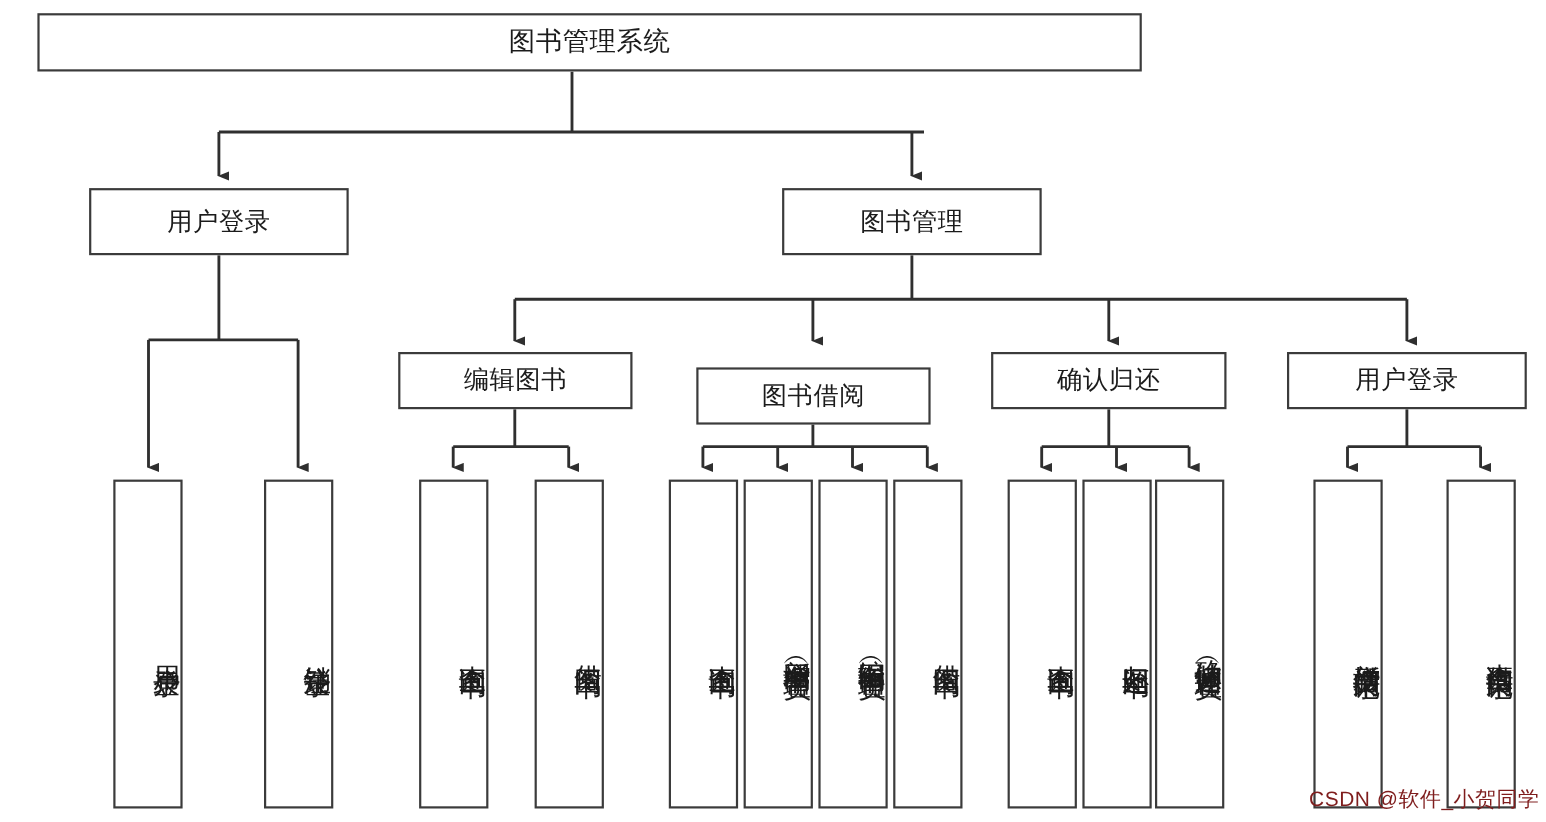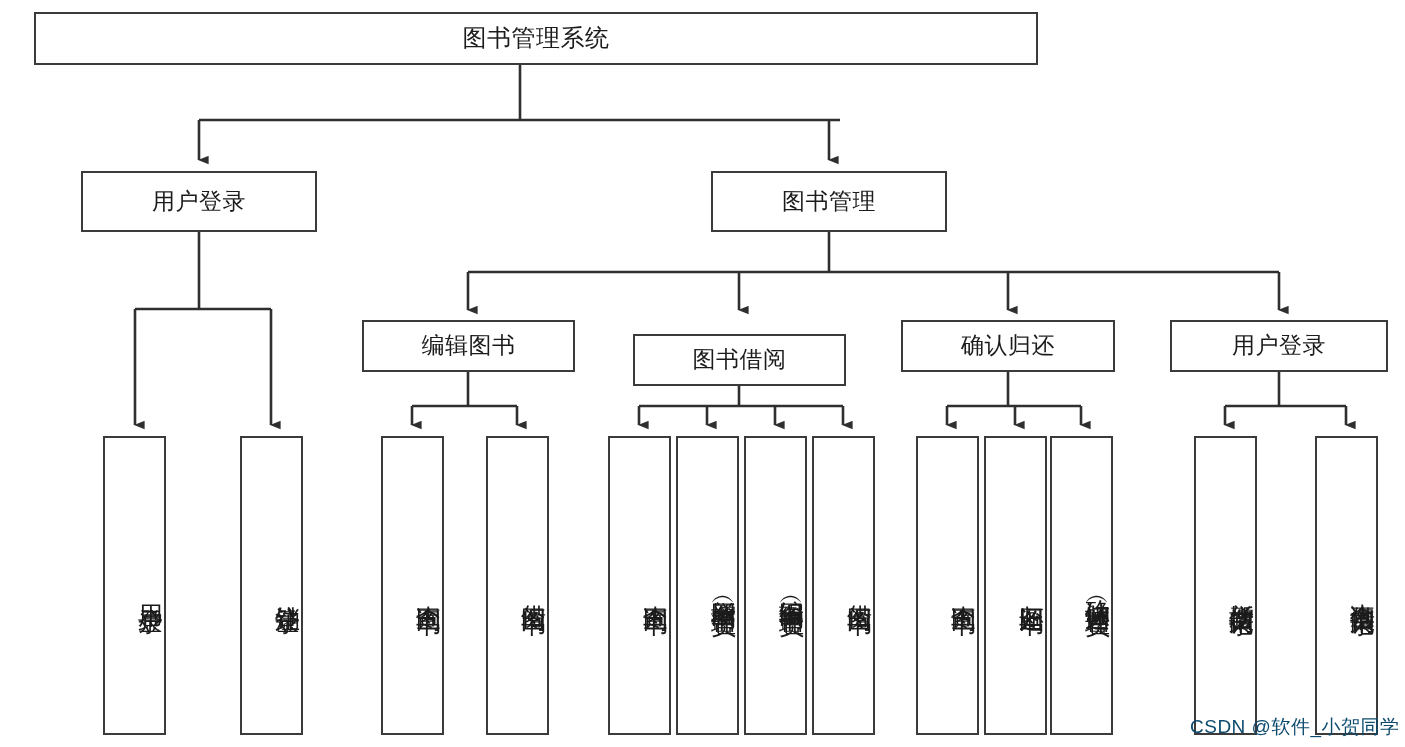--- a/index.html
+++ b/index.html
@@ -59,21 +59,21 @@
   .node-leaf > span {
     writing-mode: vertical-rl;
     text-orientation: upright;
     display: block;
   }
   .watermark {
     position: absolute;
     left: 1190px;
     top: 714px;
     font-size: 19px;
-    color: #0c4a6e;
+    color: #7f1d1d;
     white-space: nowrap;
     z-index: 9;
     letter-spacing: 0.5px;
   }
 </style>
 </head>
 <body>
 
 <div id="diagram-root">
 

